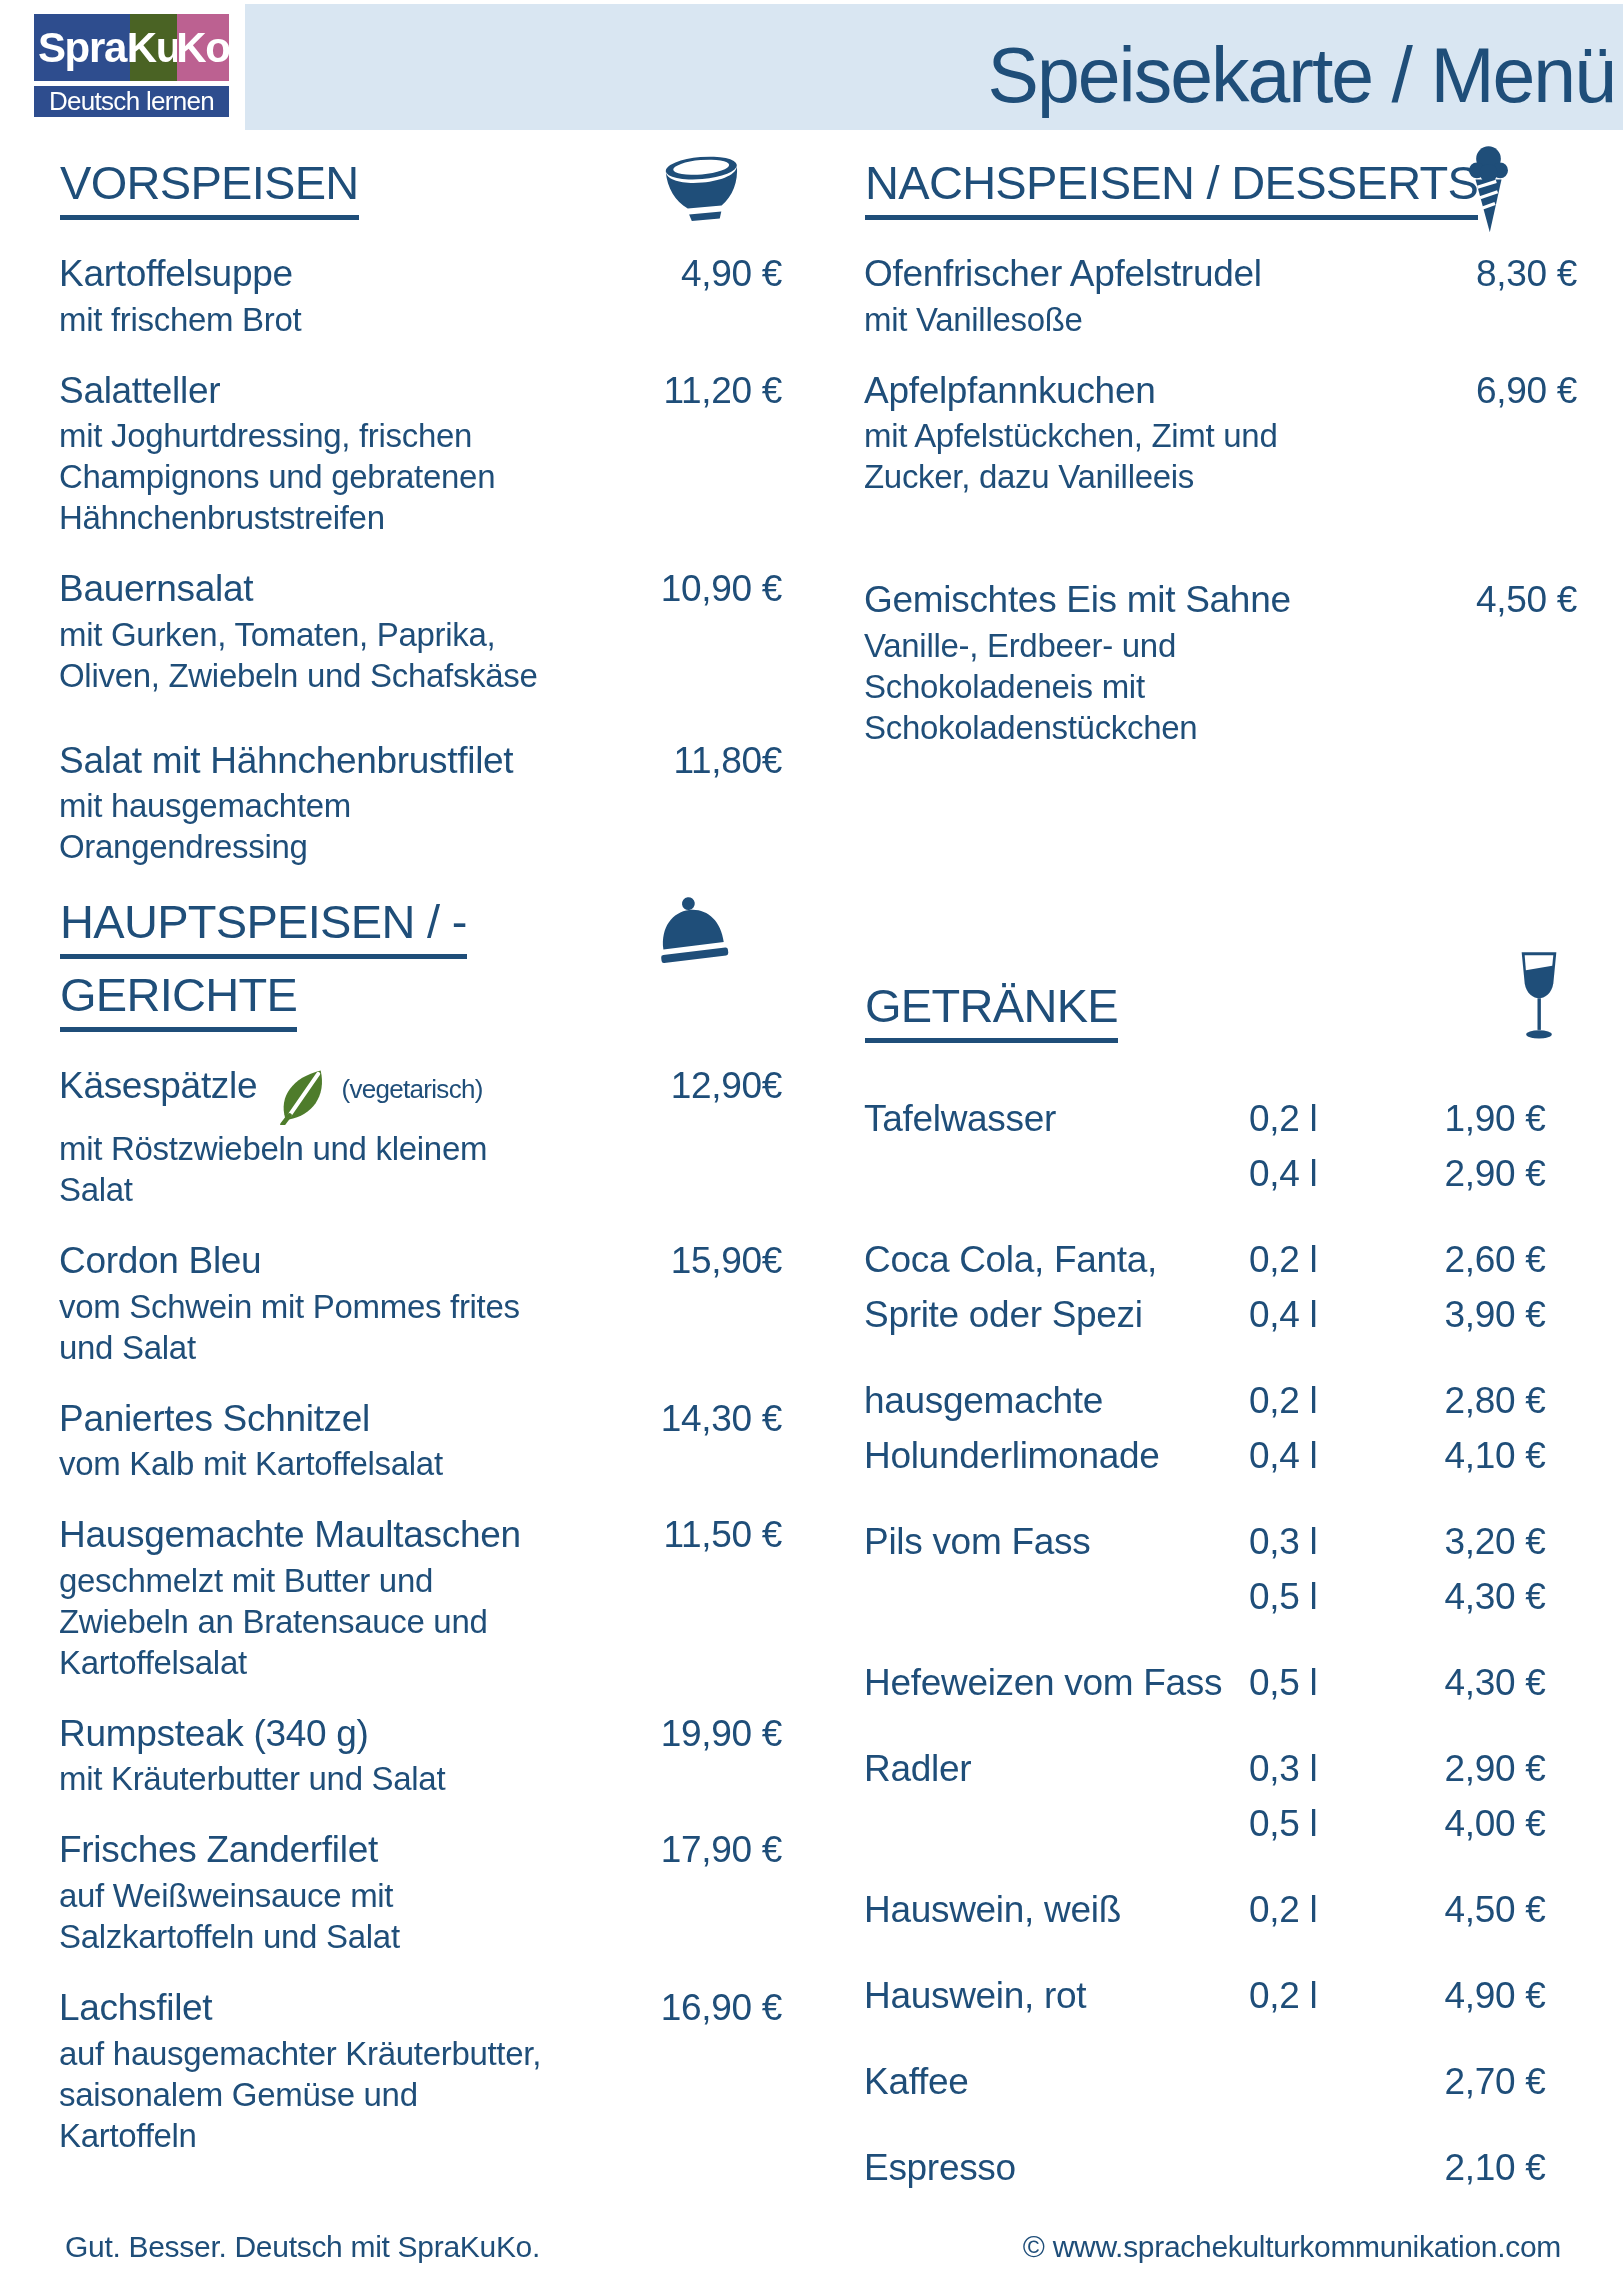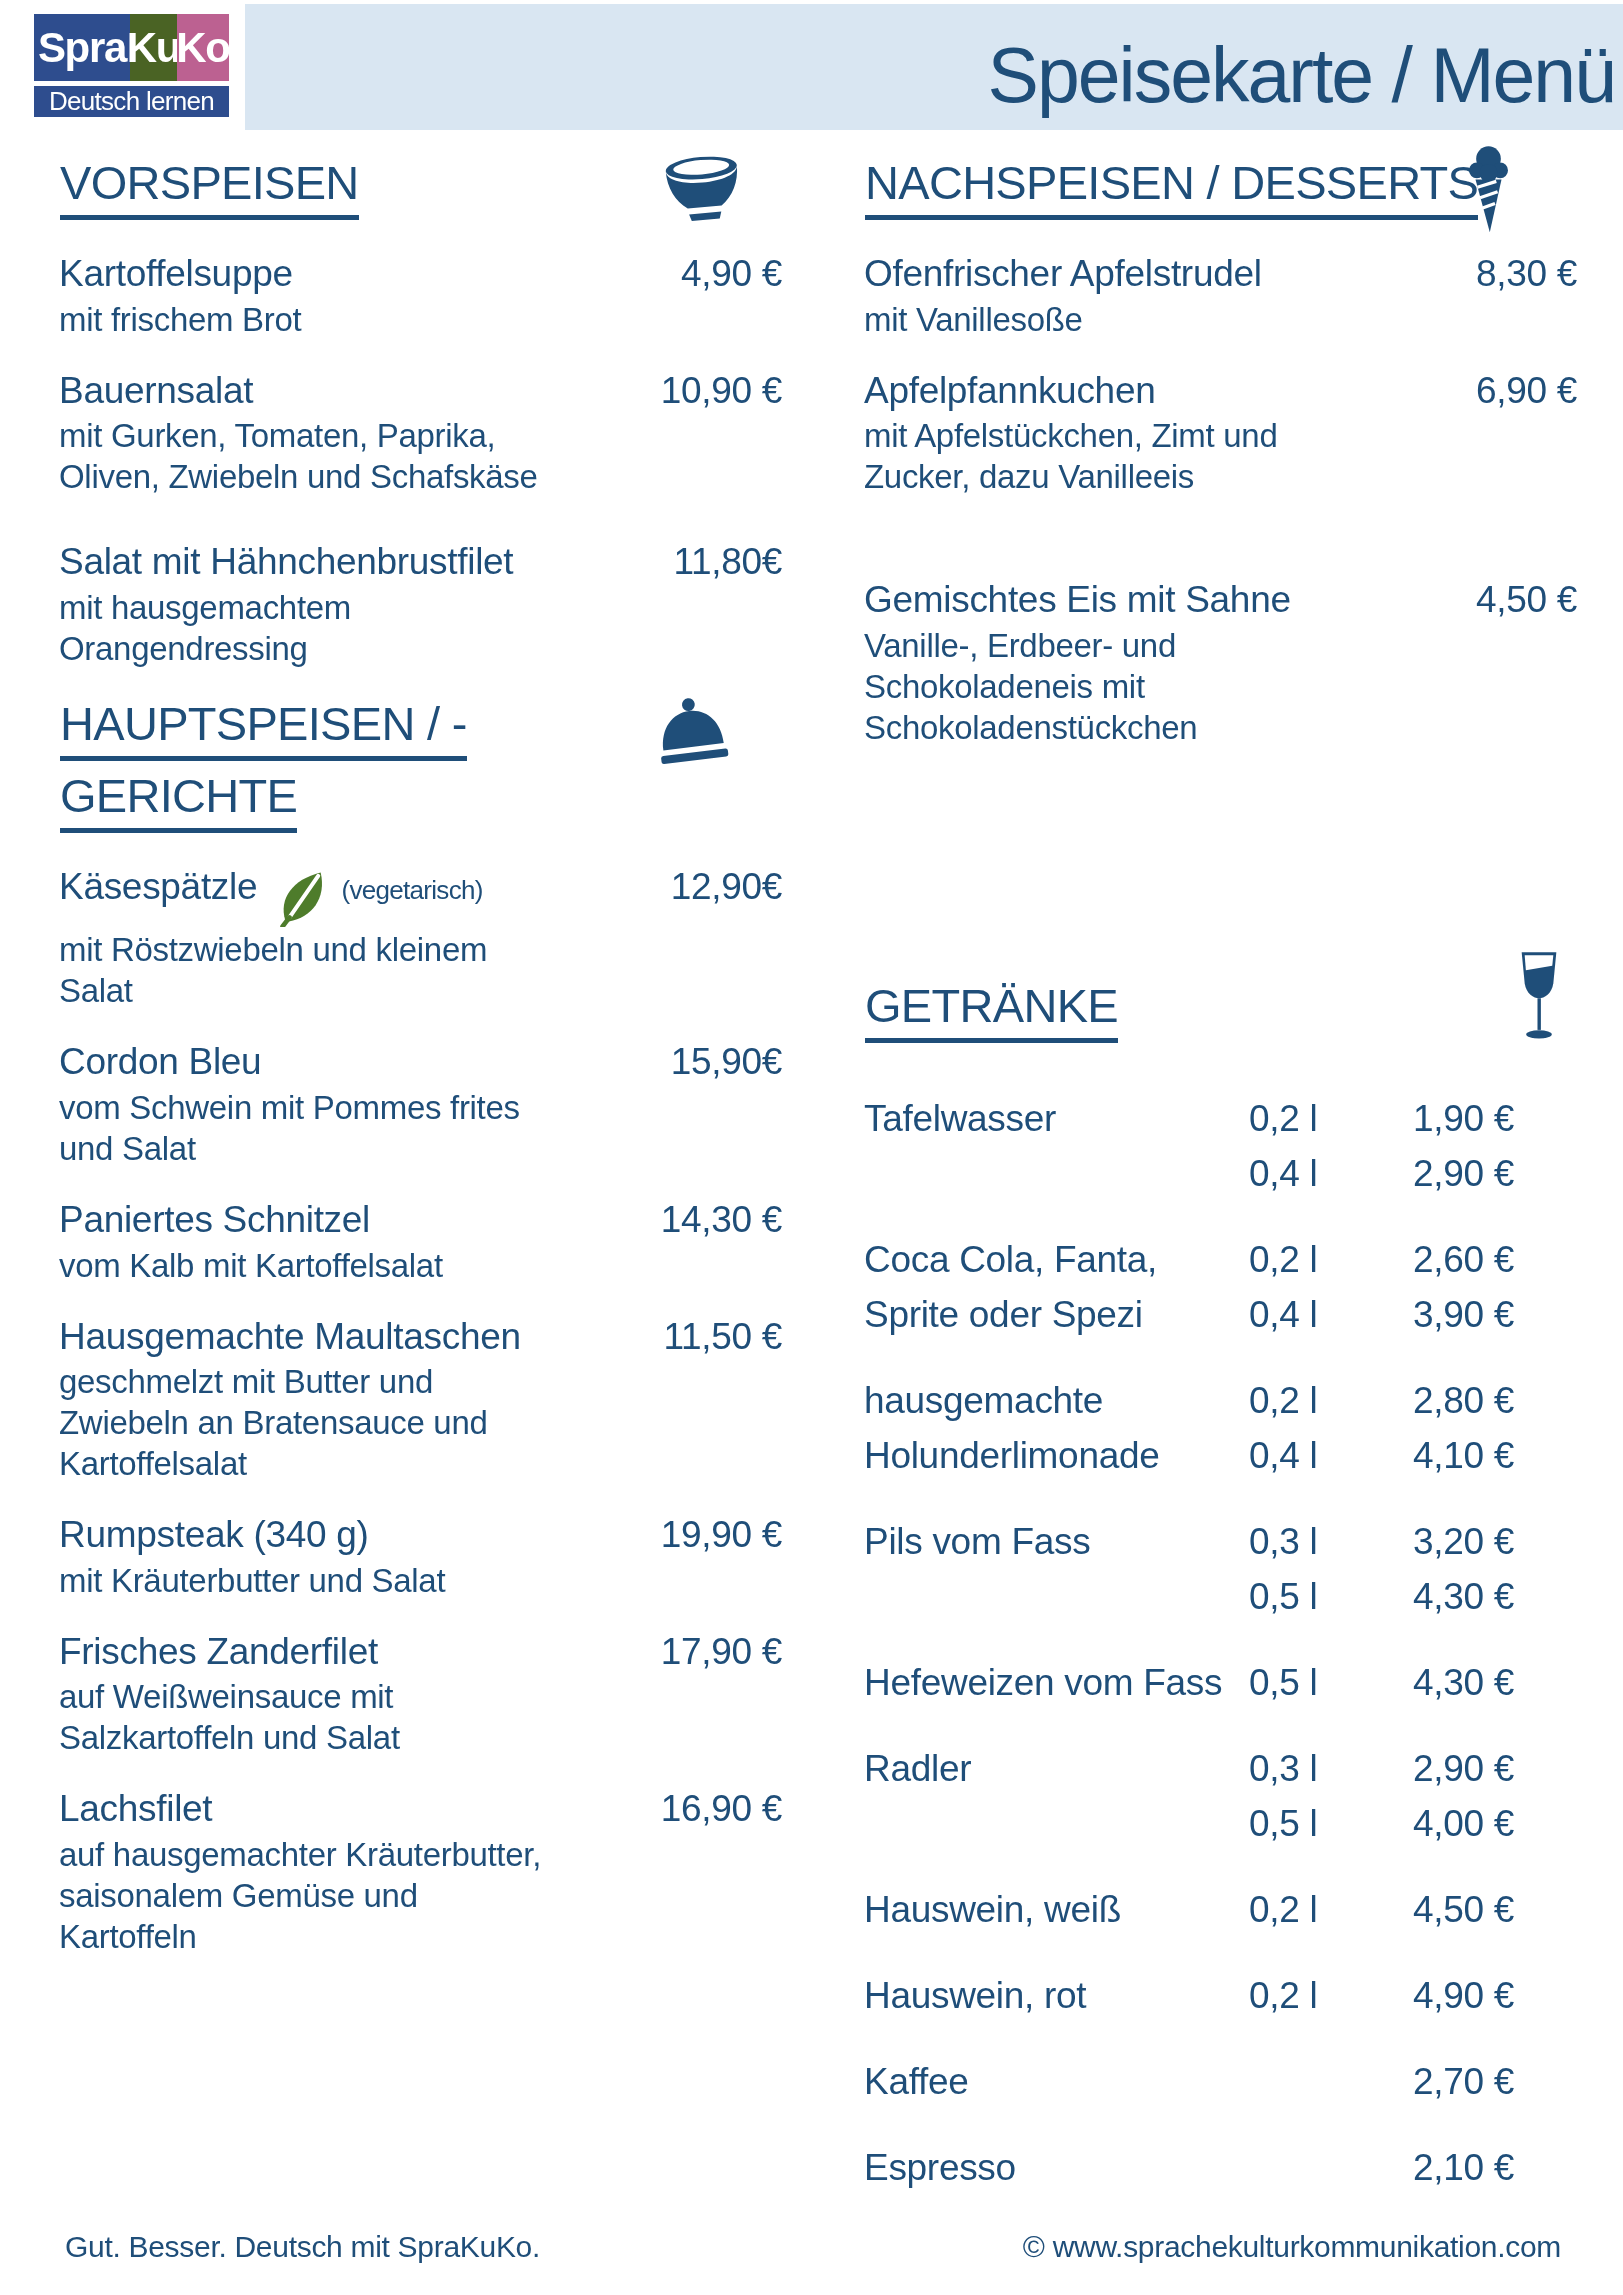--- a/index.html
+++ b/index.html
@@ -43,21 +43,21 @@
   .gap-xl{margin-top:43px}
   .gap-lg{margin-top:81px}
   .sec-hauptspeisen{margin-top:29px}
   .sec-getraenke{margin-top:232px}
   .sec-getraenke .sec-head{margin-bottom:47px}
   
   .ditem{margin-bottom:31px}
   .drow{display:flex;line-height:55px;font-size:37px}
   .dname{flex:1;white-space:nowrap}
   .dvol{width:164px;white-space:nowrap}
-  .dprice{width:164px;text-align:left;white-space:nowrap}
+  .dprice{width:164px;text-align:center;white-space:nowrap}
   
   .footer-left{position:absolute;left:65px;top:2230px;font-size:30px}
   .footer-right{position:absolute;right:62px;top:2230px;font-size:30px}
   svg{display:block}
 </style>
 </head>
 <body>
 
 <header>
   <div class="band">
@@ -91,20 +91,27 @@
     </div>
 
     <div class="item">
       <div class="irow">
         <span class="iname">Kartoffelsuppe</span>
         <span class="iprice">4,90 €</span>
       </div>
       <div class="desc">mit frischem Brot</div>
     </div>
 
+    <div class="item">
+      <div class="irow">
+        <span class="iname">Salatteller</span>
+        <span class="iprice">11,20 €</span>
+      </div>
+      <div class="desc">mit Joghurtdressing, frischen Champignons und gebratenen Hähnchenbruststreifen</div>
+    </div>
 
     <div class="item">
       <div class="irow">
         <span class="iname">Bauernsalat</span>
         <span class="iprice">10,90 €</span>
       </div>
       <div class="desc">mit Gurken, Tomaten, Paprika, Oliven, Zwiebeln und Schafskäse</div>
     </div>
 
     <div class="item gap-xl">

